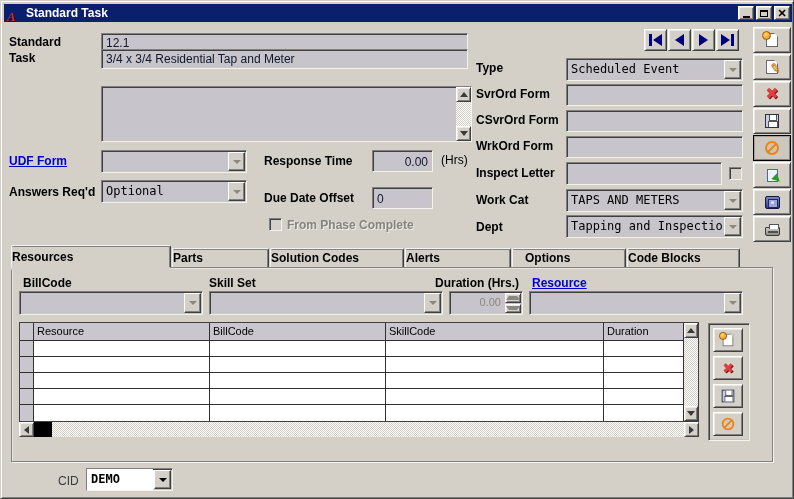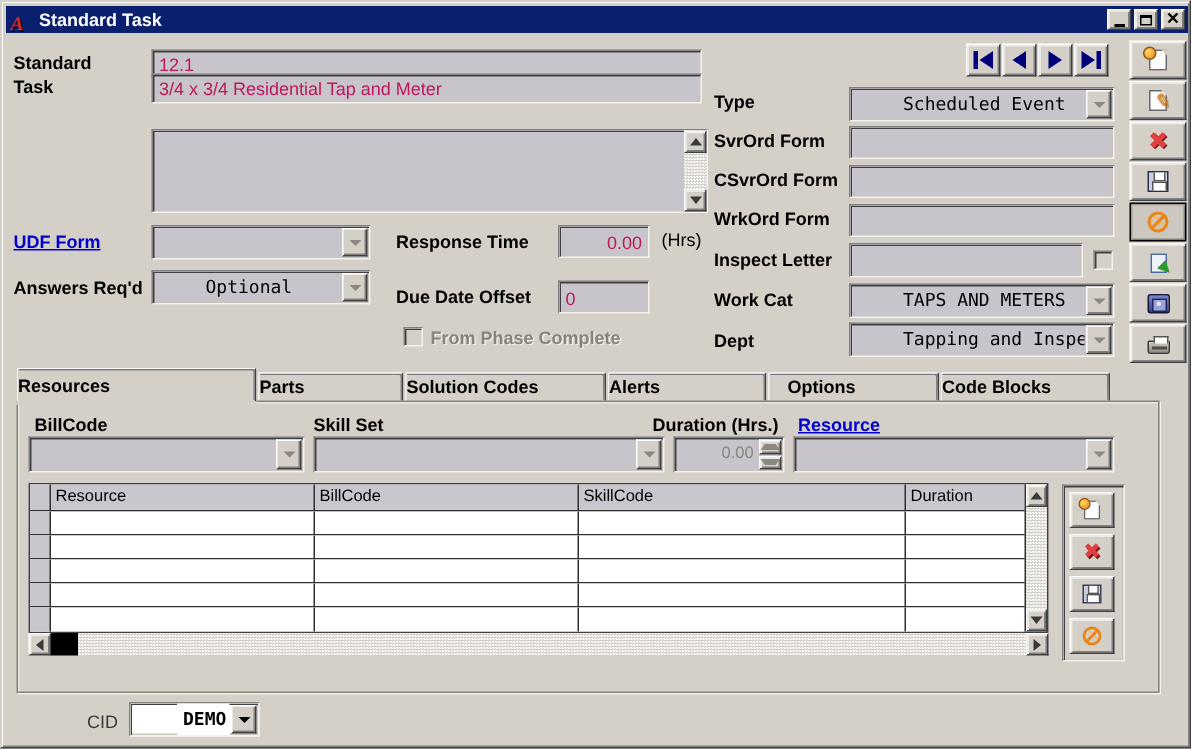--- a/index.html
+++ b/index.html
@@ -25,22 +25,22 @@
   .btn3d { background:#d4d0c8; border:1px solid; border-color:#fff #404040 #404040 #fff;
     box-shadow: inset 1px 1px 0 #ece9e2, inset -1px -1px 0 #808080;
     display:flex; align-items:center; justify-content:center; cursor:pointer; }
   .winbtn { width:16px; height:14px; }
   .glyph-min { width:7px; height:2px; background:#000; margin-top:7px; }
   .glyph-max { width:8px; height:7px; border:1px solid #000; border-top:2px solid #000; }
   .glyph-close { font:bold 11px "Liberation Sans", sans-serif; line-height:10px; }
 
   
   .sunken { border:1px solid; border-color:#808080 #f4f2ee #f4f2ee #808080;
-    box-shadow: inset 1px 1px 0 #404040, inset -1px -1px 0 #c8c5bd; padding-left: 31px; }
-  .field { background:#c7c4cc; font:12px "Liberation Sans", sans-serif; color:#be185d;
+    box-shadow: inset 1px 1px 0 #404040, inset -1px -1px 0 #c8c5bd; }
+  .field { background:#c7c4cc; font:12px "Liberation Sans", sans-serif; color:#0f172a;
     padding:2px 4px; white-space:nowrap; overflow:hidden; }
   .fieldmono { background:#c7c4cc; font:12px "DejaVu Sans Mono", monospace; color:#000;
     padding:3px 4px; white-space:nowrap; overflow:hidden; }
 
   
   .combo { display:flex; background:#c7c4cc; }
   .combo .val { flex:1; font:12px "DejaVu Sans Mono", monospace; color:#000; padding:3px 2px 0 4px;
     white-space:nowrap; overflow:hidden; }
   .combo .drop { width:17px; margin:1px; background:#d4d0c8; border:1px solid;
     border-color:#fff #404040 #404040 #fff; box-shadow: inset -1px -1px 0 #808080;

